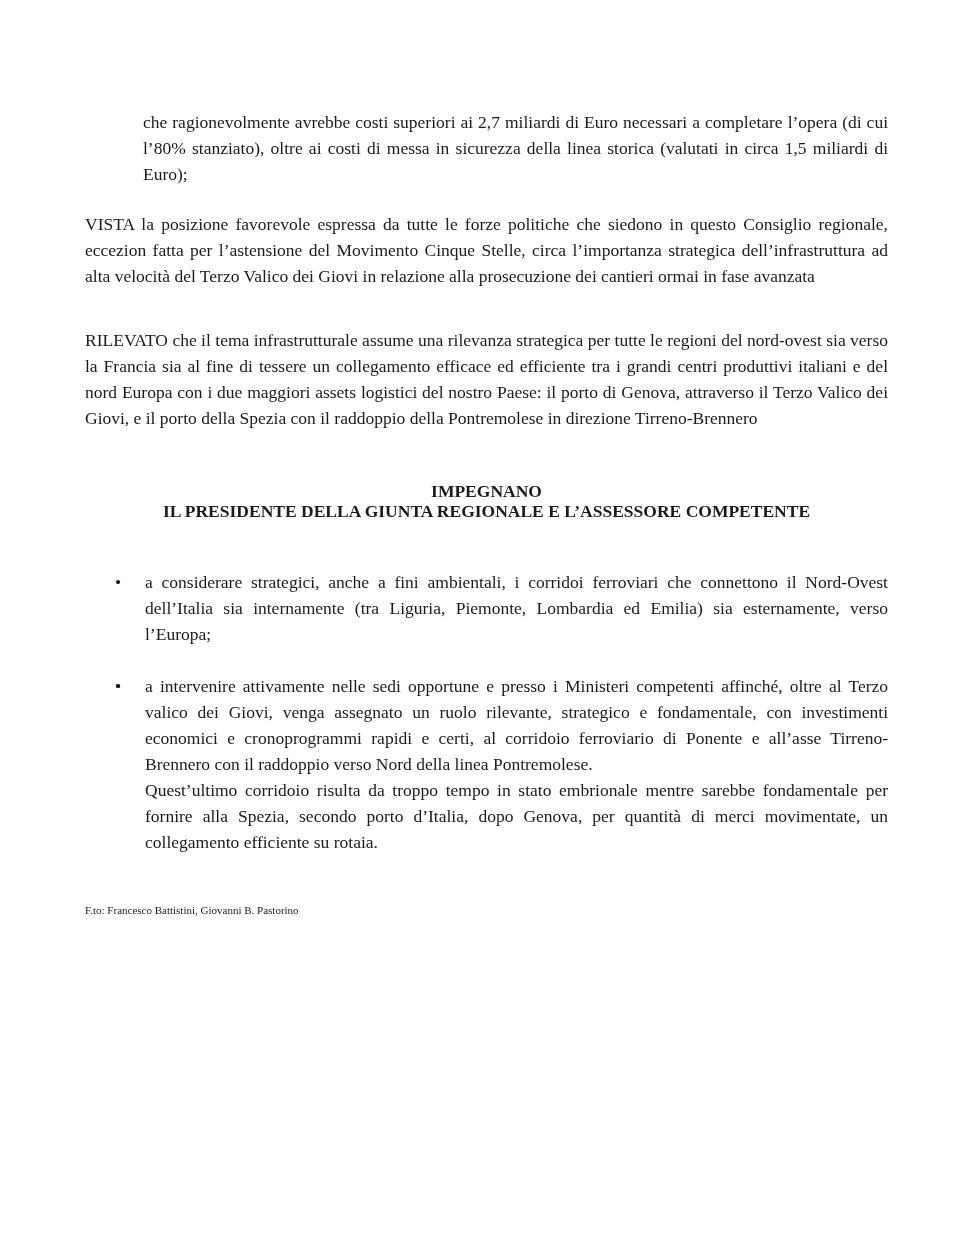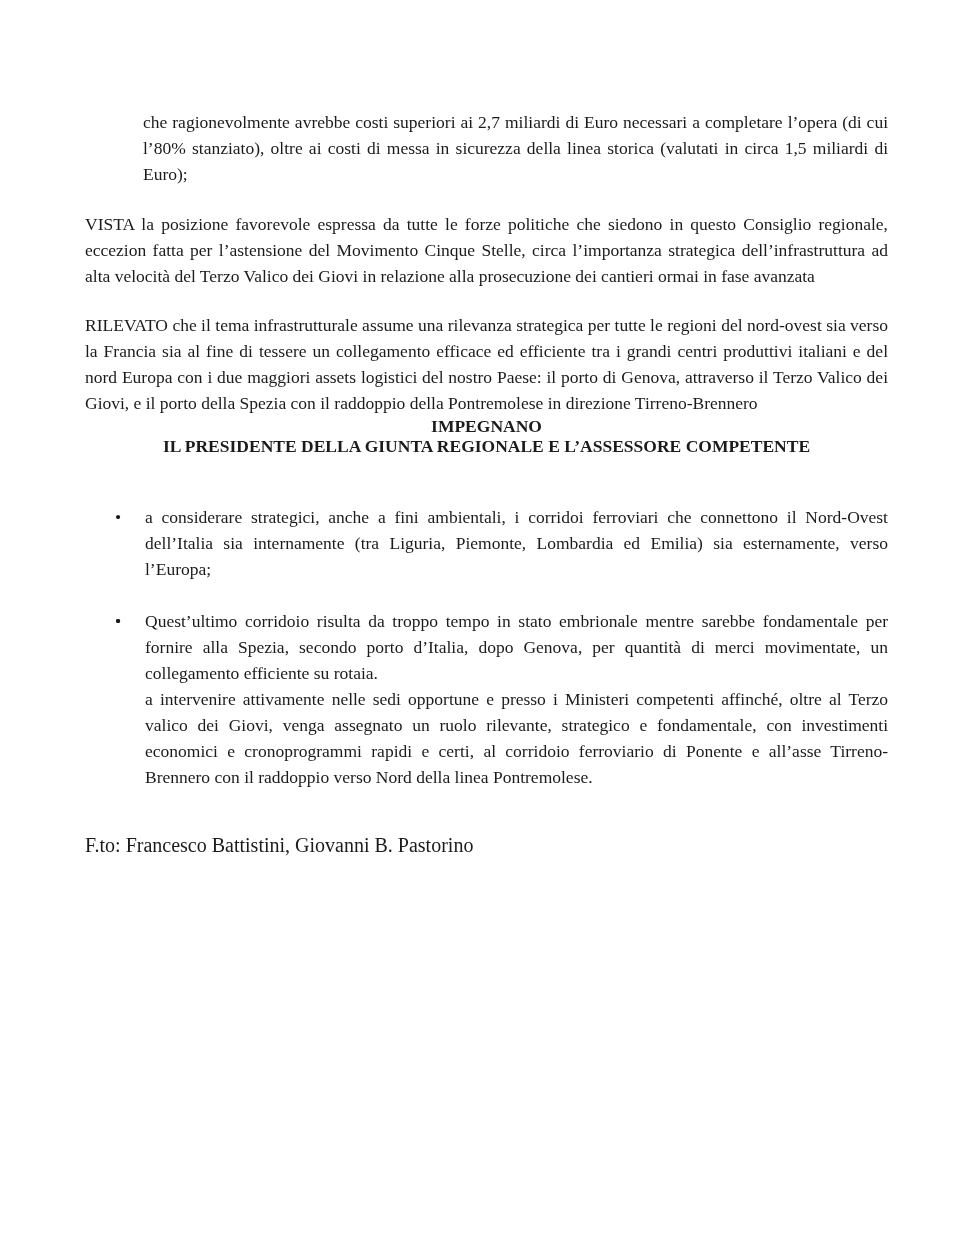--- a/index.html
+++ b/index.html
@@ -30,26 +30,27 @@
     text-align: justify;
   }
   .para-indent {
     margin-left: 58px;
     margin-top: 109px;
   }
   .para-vista {
     margin-top: 24px;
   }
   .para-rilevato {
-    margin-top: 23px;
+    margin-top: 38px;
   }
   .lead-bold {
     font-weight: normal;
   }
   .doc-heading {
+    margin-top: 50px;
     text-align: center;
     font-weight: bold;
     font-size: 17.5px;
     line-height: 20px;
   }
   .bullet-list {
     list-style: none;
     margin-top: 48px;
   }
   .bullet-item {
@@ -62,21 +63,21 @@
   }
   .bullet-marker {
     position: absolute;
     left: 30px;
     top: 0;
     font-size: 17.5px;
     line-height: 26px;
   }
   .signature {
     margin-top: 42px;
-    font-size: 20px;
+    font-size: 11px;
     line-height: 26px;
     text-align: left;
   }
 </style>
 </head>
 <body>
 
 <div class="page">
   <div class="content">
 
@@ -97,22 +98,22 @@
         <span class="bullet-marker">•</span>
         <span>a considerare strategici, anche a fini ambientali, i corridoi ferroviari che connettono il Nord-Ovest dell’Italia sia internamente (tra Liguria, Piemonte, Lombardia ed Emilia) sia esternamente, verso l’Europa;</span>
       </li>
 
       <li class="bullet-item body-text">
         <span class="bullet-marker">•</span>
       </li>
 
       <li class="bullet-item body-text">
         <span class="bullet-marker">•</span>
+        <div>a intervenire attivamente nelle sedi opportune e presso i Ministeri competenti affinché, oltre al Terzo valico dei Giovi, venga assegnato un ruolo rilevante, strategico e fondamentale, con investimenti economici e cronoprogrammi rapidi e certi, al corridoio ferroviario di Ponente e all’asse Tirreno-Brennero con il raddoppio verso Nord della linea Pontremolese.</div>
         <div>Quest’ultimo corridoio risulta da troppo tempo in stato embrionale mentre sarebbe fondamentale per fornire alla Spezia, secondo porto d’Italia, dopo Genova, per quantità di merci movimentate, un collegamento efficiente su rotaia.</div>
-        <div>a intervenire attivamente nelle sedi opportune e presso i Ministeri competenti affinché, oltre al Terzo valico dei Giovi, venga assegnato un ruolo rilevante, strategico e fondamentale, con investimenti economici e cronoprogrammi rapidi e certi, al corridoio ferroviario di Ponente e all’asse Tirreno-Brennero con il raddoppio verso Nord della linea Pontremolese.</div>
       </li>
 
     </ul>
 
     <p class="signature">F.to: Francesco Battistini, Giovanni B. Pastorino</p>
 
   </div>
 </div>
 
 </body></html>

